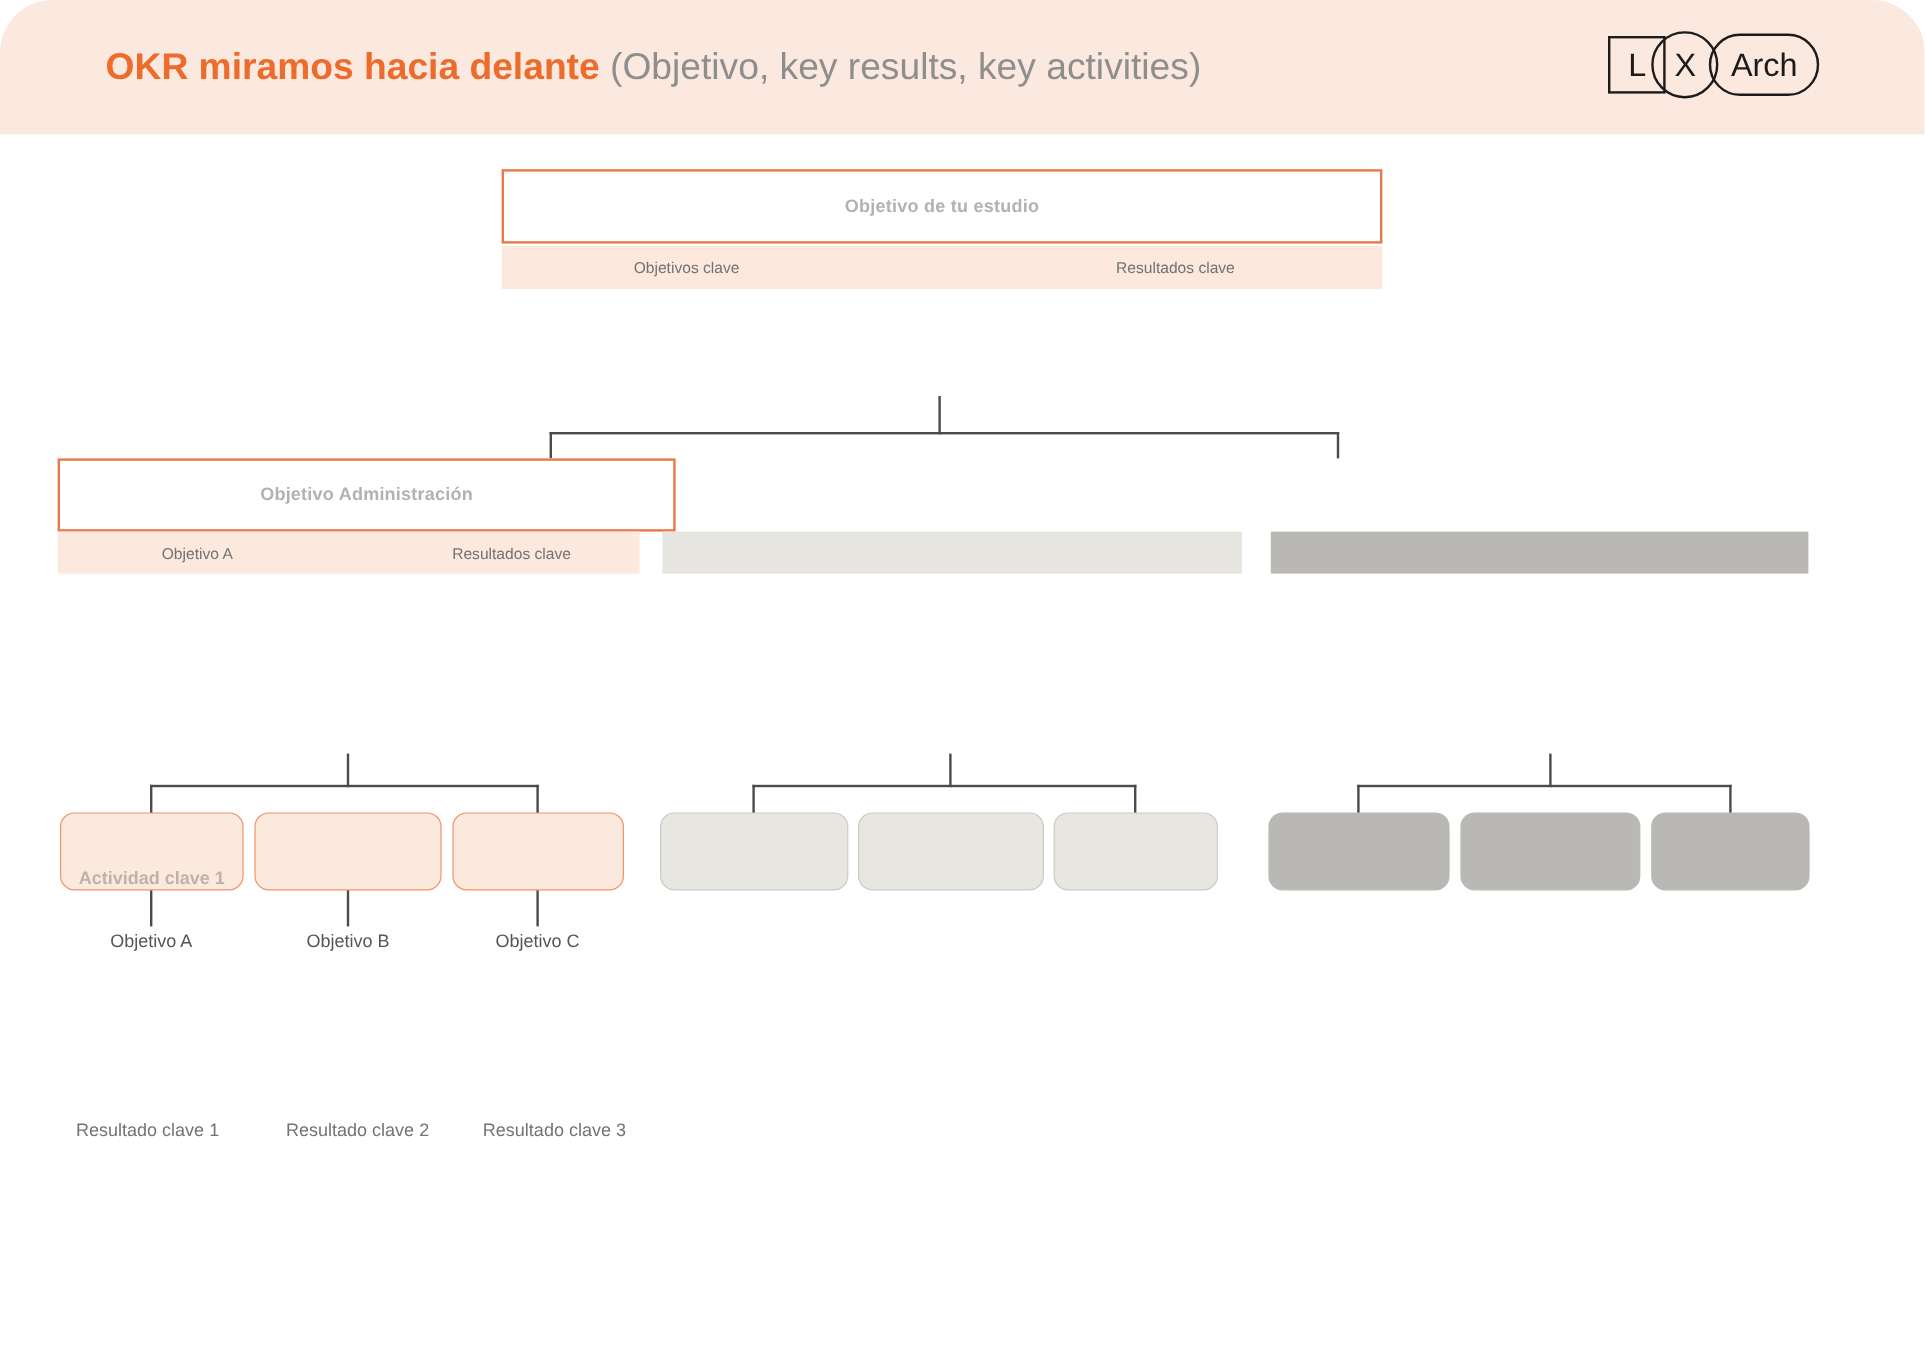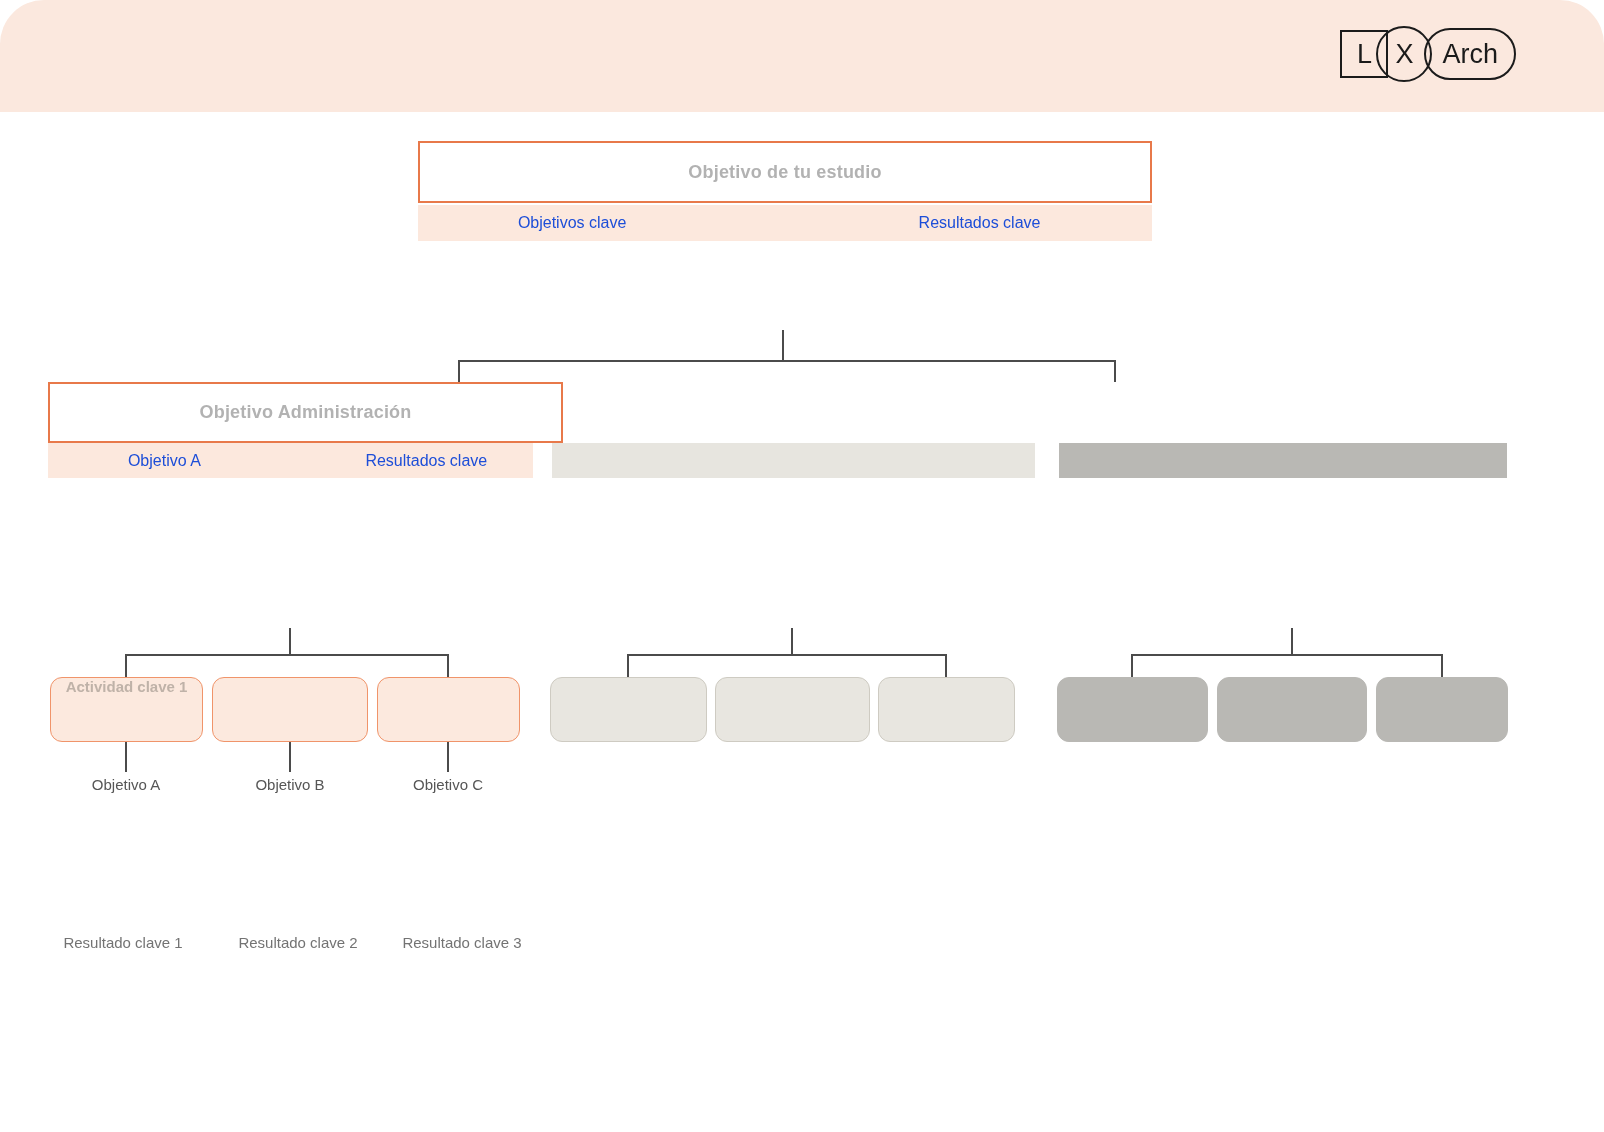--- a/index.html
+++ b/index.html
@@ -15,50 +15,51 @@
           font-size:31px;font-weight:400;white-space:nowrap;}
   .t-strong{color:var(--accent,#ed6b2b);font-weight:700;}
   .t-rest{color:#8e8e8e;}
   .logo{position:absolute;right:88px;top:26px;display:flex;align-items:center;
         color:#1b1b1b;font-size:27px;font-weight:400;}
   .logo-sq{width:44px;height:44px;border:2px solid #1b1b1b;display:flex;align-items:center;justify-content:center;background:transparent;}
   .logo-ci{width:52px;height:52px;border:2px solid #1b1b1b;border-radius:50%;margin-left:-12px;display:flex;align-items:center;justify-content:center;}
   .logo-pill{height:48px;padding:0 16px;border:2px solid #1b1b1b;border-radius:26px;margin-left:-8px;display:flex;align-items:center;}
   
   .box{position:absolute;background:#fff;box-sizing:border-box;display:flex;align-items:center;justify-content:center;}
-  .box .bt{font-size:18px;font-weight:700;color:#b2b2b2;letter-spacing:.2px;}
+  .box .bt{font-size:15px;font-weight:700;color:#b2b2b2;letter-spacing:.2px;}
   .b-orange{border:2px solid var(--accent-border,#e8794a);}
   .b-beige{border:1.5px solid #d7d4cb;}
   .strip{position:absolute;box-sizing:border-box;}
   .s-peach{background:#fce8dd;}
   .s-beige{background:#e7e5df;}
   .s-gray{background:#b9b8b4;}
-  .strip span{position:absolute;top:50%;transform:translate(-50%,-50%);font-size:16px;color:#1d4ed8;white-space:nowrap;}
+  .strip span{position:absolute;top:50%;transform:translate(-50%,-50%);font-size:13px;color:#737373;white-space:nowrap;}
   .line{position:absolute;background:#4b4b4b;}
   
   .dl-btn{position:absolute;left:630px;top:512px;width:345px;height:103px;border:none;
           border-radius:52px;background:var(--button,#e96f33);color:#fdf6f1;font-size:26px;
           font-family:"Liberation Sans",sans-serif;cursor:pointer;}
   
   .mini{position:absolute;top:677px;height:65px;border-radius:12px;box-sizing:border-box;
-        display:flex;align-items:flex-start;justify-content:center;}
+        display:flex;align-items:flex-end;justify-content:center;}
   .m-peach{background:#fce9de;border:1.5px solid #f0946a;}
   .m-beige{background:#e8e6e0;border:1.5px solid #cecbc2;}
   .m-gray{background:#b9b8b4;border:1.5px solid #b9b8b4;}
   .mini .mt{font-size:15px;font-weight:700;color:#bfb2a8;}
   .flabel{position:absolute;transform:translateX(-50%);font-size:15px;white-space:nowrap;}
   .obj-label{top:776px;color:#565656;}
   .res-label{top:934px;color:#737373;}
 </style>
 </head>
 <body>
 
 <div class="page">
 
   <div class="hdr">
+    <h1><span class="t-strong">OKR miramos hacia delante</span><span class="t-rest"> (Objetivo, key results, key activities)</span></h1>
     <div class="logo">
       <span class="logo-sq">L</span>
       <span class="logo-ci">X</span>
       <span class="logo-pill">Arch</span>
     </div>
   </div>
 
   <div class="box b-orange" style="left:418px;top:141px;width:734px;height:62px;">
     <span class="bt">Objetivo de tu estudio</span>
   </div>

